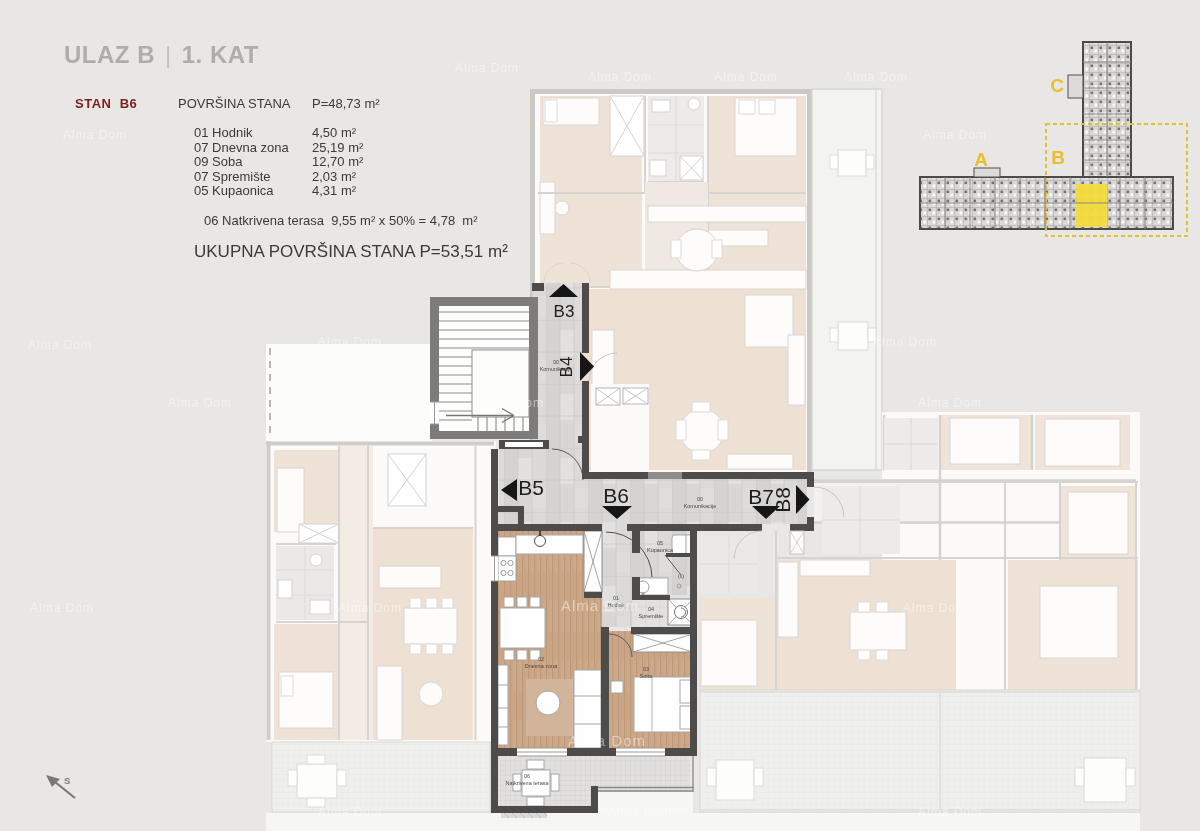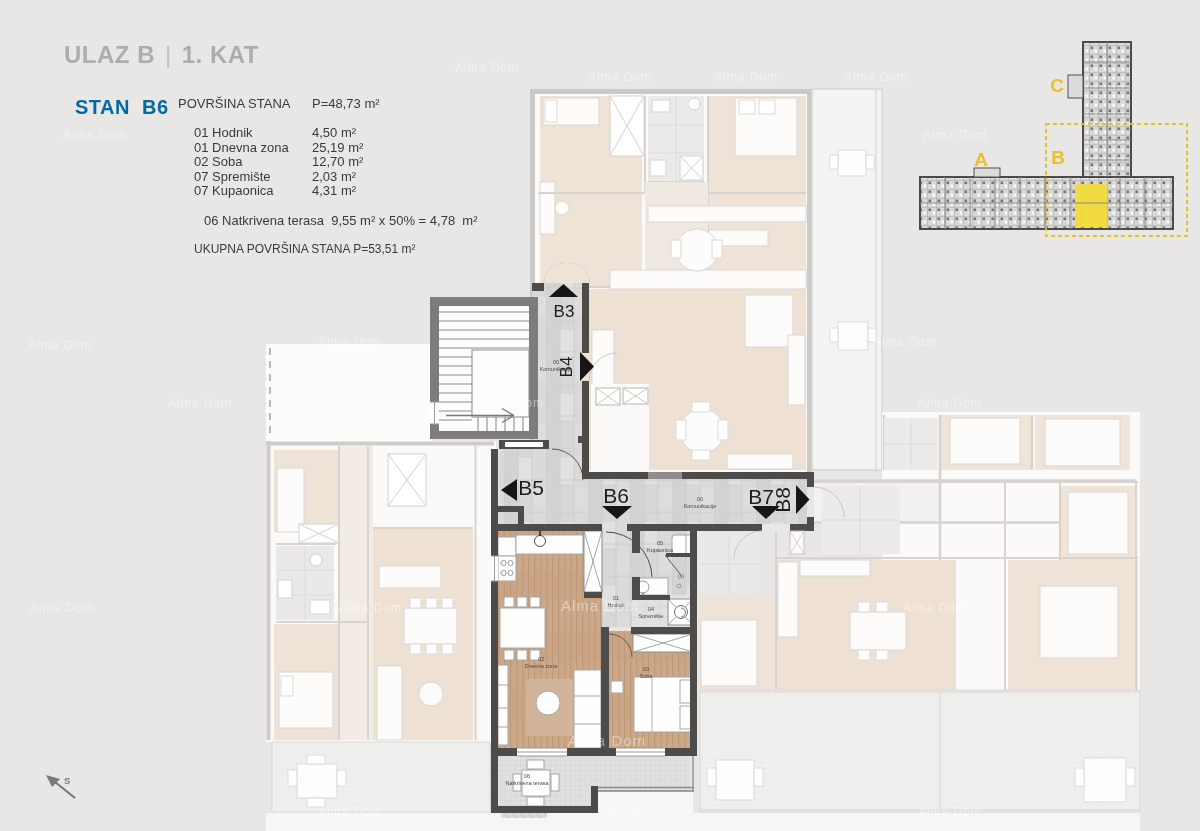--- a/index.html
+++ b/index.html
@@ -1,49 +1,49 @@
 <!DOCTYPE html>
 <html><head>
 <meta charset="utf-8">
 <style>
 html,body{margin:0;padding:0;width:1200px;height:831px;background:#e8e7e6;font-family:"Liberation Sans",sans-serif;overflow:hidden}
 #page{position:relative;width:1096px;height:831px}
 #plansvg{position:absolute;left:0;top:0}
 .hdr{position:absolute;left:64px;top:41px;font-size:24px;font-weight:bold;color:#aeadac;letter-spacing:.5px}
 .hdr .bar{color:#c3c2c1;font-weight:normal;padding:0 10px}
 .tbl{position:absolute;left:75px;top:96px;font-size:13px;color:#3b3a39}
-.tbl b{font-size:20px;letter-spacing:.5px;color:#0369a1}
+.tbl b{font-size:13px;letter-spacing:.5px;color:#7f1d1d}
 .row{position:absolute;white-space:nowrap}
 </style>
 </head>
 <body>
 <div id="page">
 
 <div class="hdr">ULAZ B<span class="bar">|</span>1. KAT</div>
 
 <div class="tbl">
       <div class="row" style="left:0;top:0"><b>STAN&nbsp; B6</b></div>
 
 <div class="row" style="left:103px;top:0">POVRŠINA STANA</div>
       <div class="row" style="left:237px;top:0">P=48,73 m²</div>
 
 <div class="row" style="left:119px;top:29px">01 Hodnik</div>
       <div class="row" style="left:237px;top:29px">4,50 m²</div>
-<div class="row" style="left:119px;top:43.5px">01 Dnevna zona</div>
+<div class="row" style="left:119px;top:43.5px">07 Dnevna zona</div>
       <div class="row" style="left:237px;top:43.5px">25,19 m²</div>
-<div class="row" style="left:119px;top:58px">02 Soba</div>
+<div class="row" style="left:119px;top:58px">09 Soba</div>
       <div class="row" style="left:237px;top:58px">12,70 m²</div>
 <div class="row" style="left:119px;top:72.5px">07 Spremište</div>
       <div class="row" style="left:237px;top:72.5px">2,03 m²</div>
-<div class="row" style="left:119px;top:87px">07 Kupaonica</div>
+<div class="row" style="left:119px;top:87px">05 Kupaonica</div>
       <div class="row" style="left:237px;top:87px">4,31 m²</div>
 
 <div class="row" style="left:129px;top:117px">06 Natkrivena terasa&nbsp; 9,55 m² x 50% = 4,78&nbsp; m²</div>
 
-<div class="row" style="left:119px;top:146px;font-size:12px">UKUPNA POVRŠINA STANA P=53,51 m²</div>
+<div class="row" style="left:119px;top:146px;font-size:17px">UKUPNA POVRŠINA STANA P=53,51 m²</div>
 </div>
 <svg id="plansvg" width="1200" height="831" viewBox="0 0 1200 831" style="font-family:'Liberation Sans',sans-serif">
 <defs>
 <pattern id="wood" width="6" height="60" patternUnits="userSpaceOnUse">
 <rect width="6" height="60" fill="#c9a485"></rect>
           <rect width="1" height="60" fill="#bf9877"></rect>
           <rect x="3" width="3" height="32" fill="#cfab8d" opacity=".6"></rect>
 </pattern>
 <pattern id="tile" width="42" height="64" patternUnits="userSpaceOnUse">
 <rect width="42" height="64" fill="#d8d7d6"></rect>

